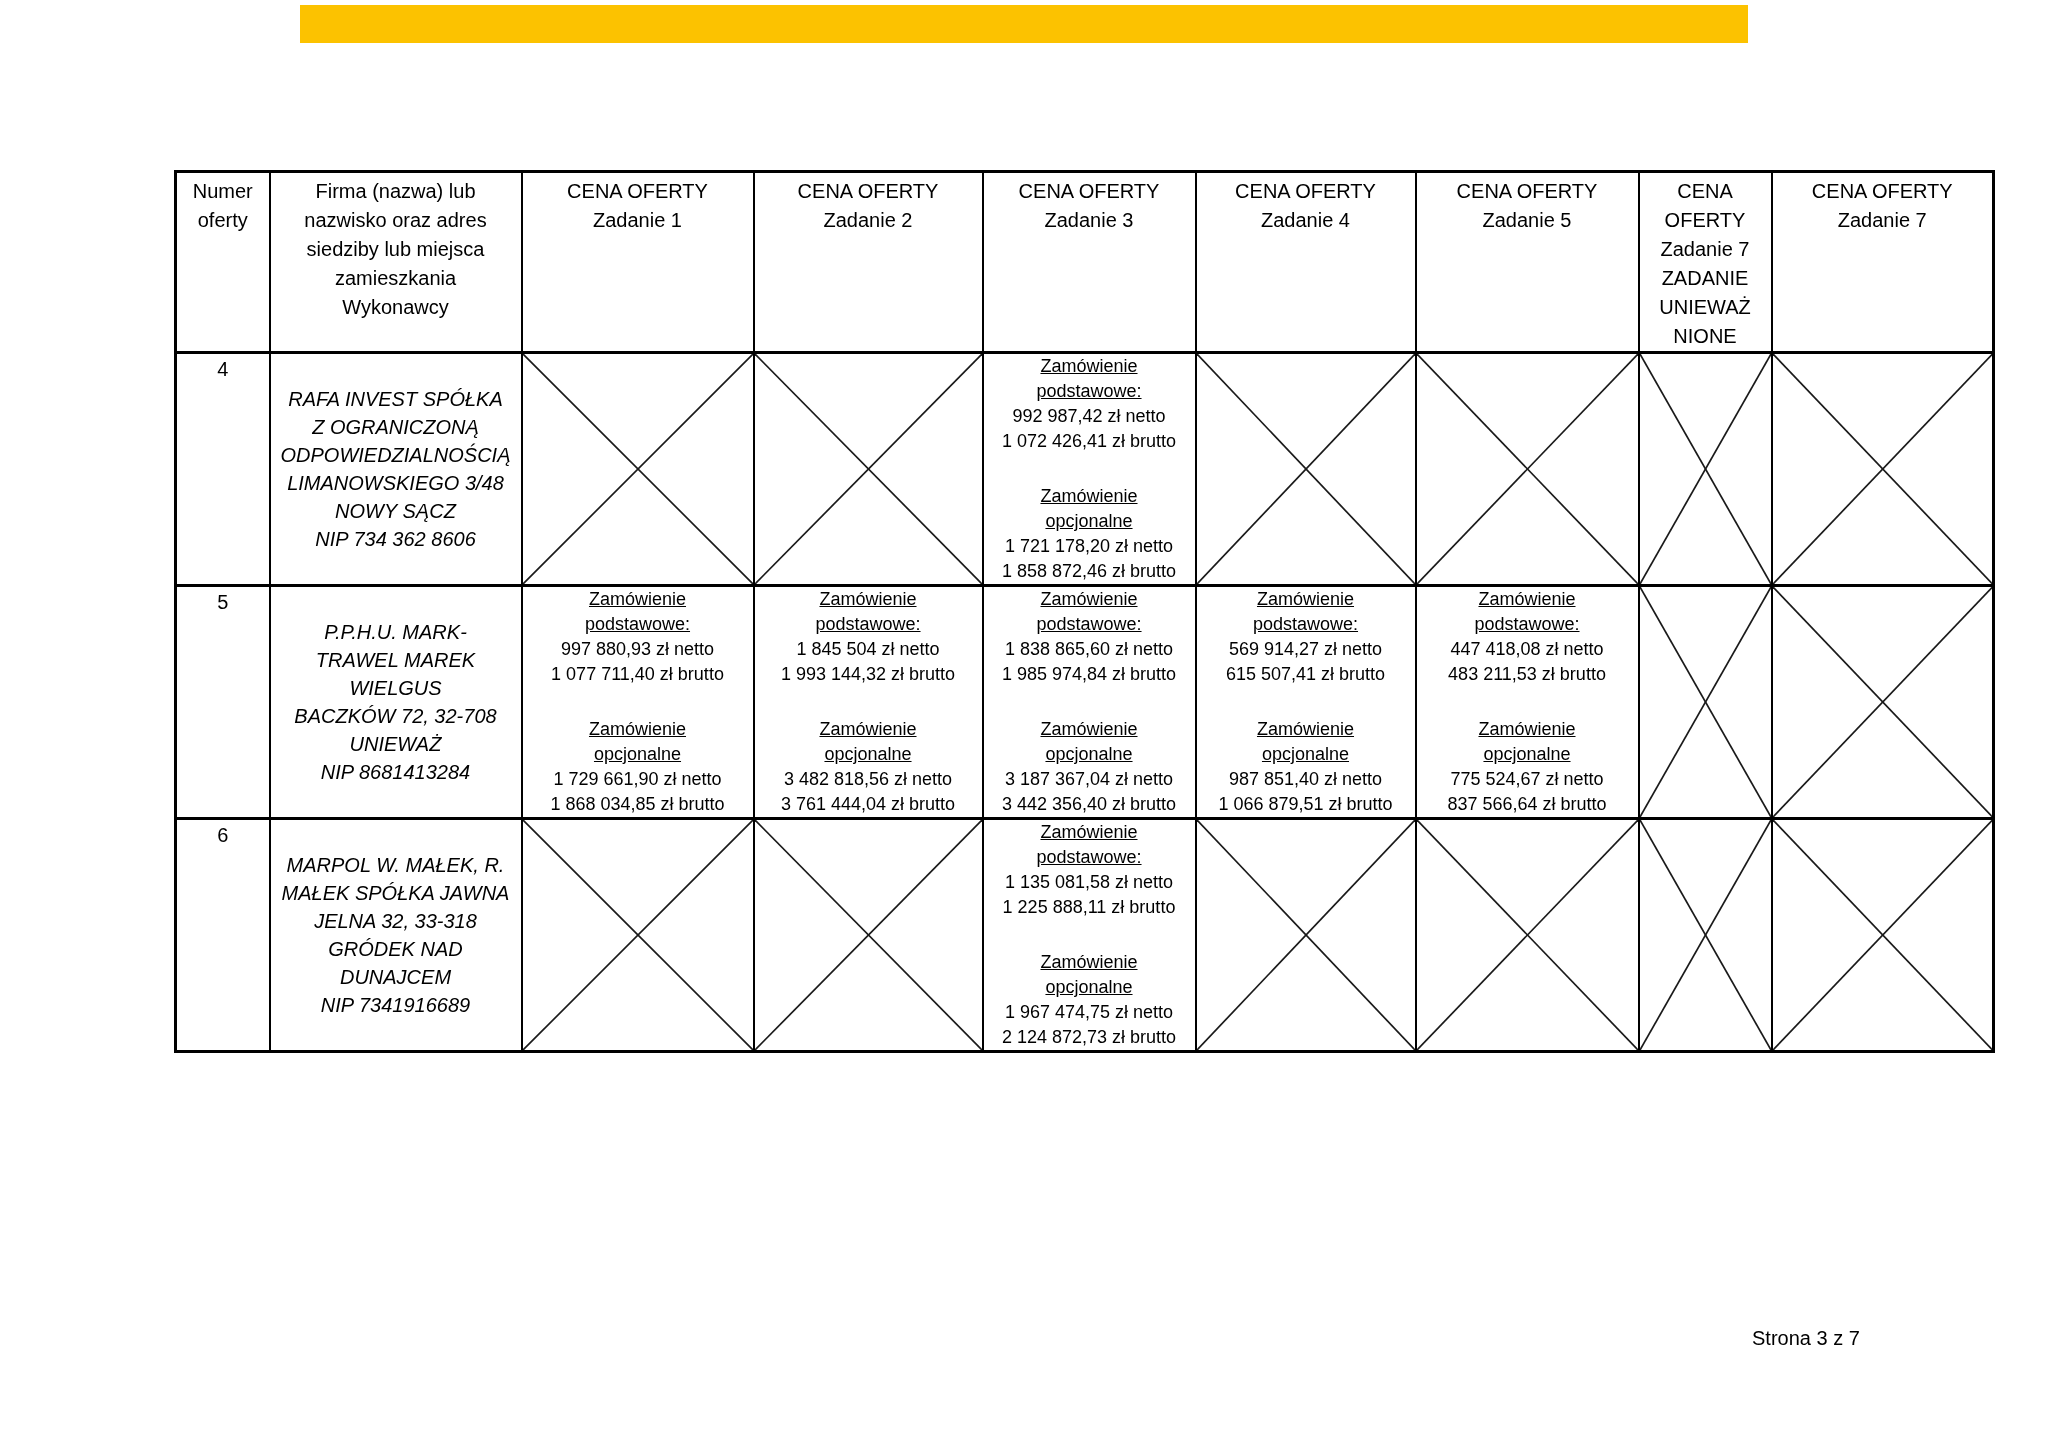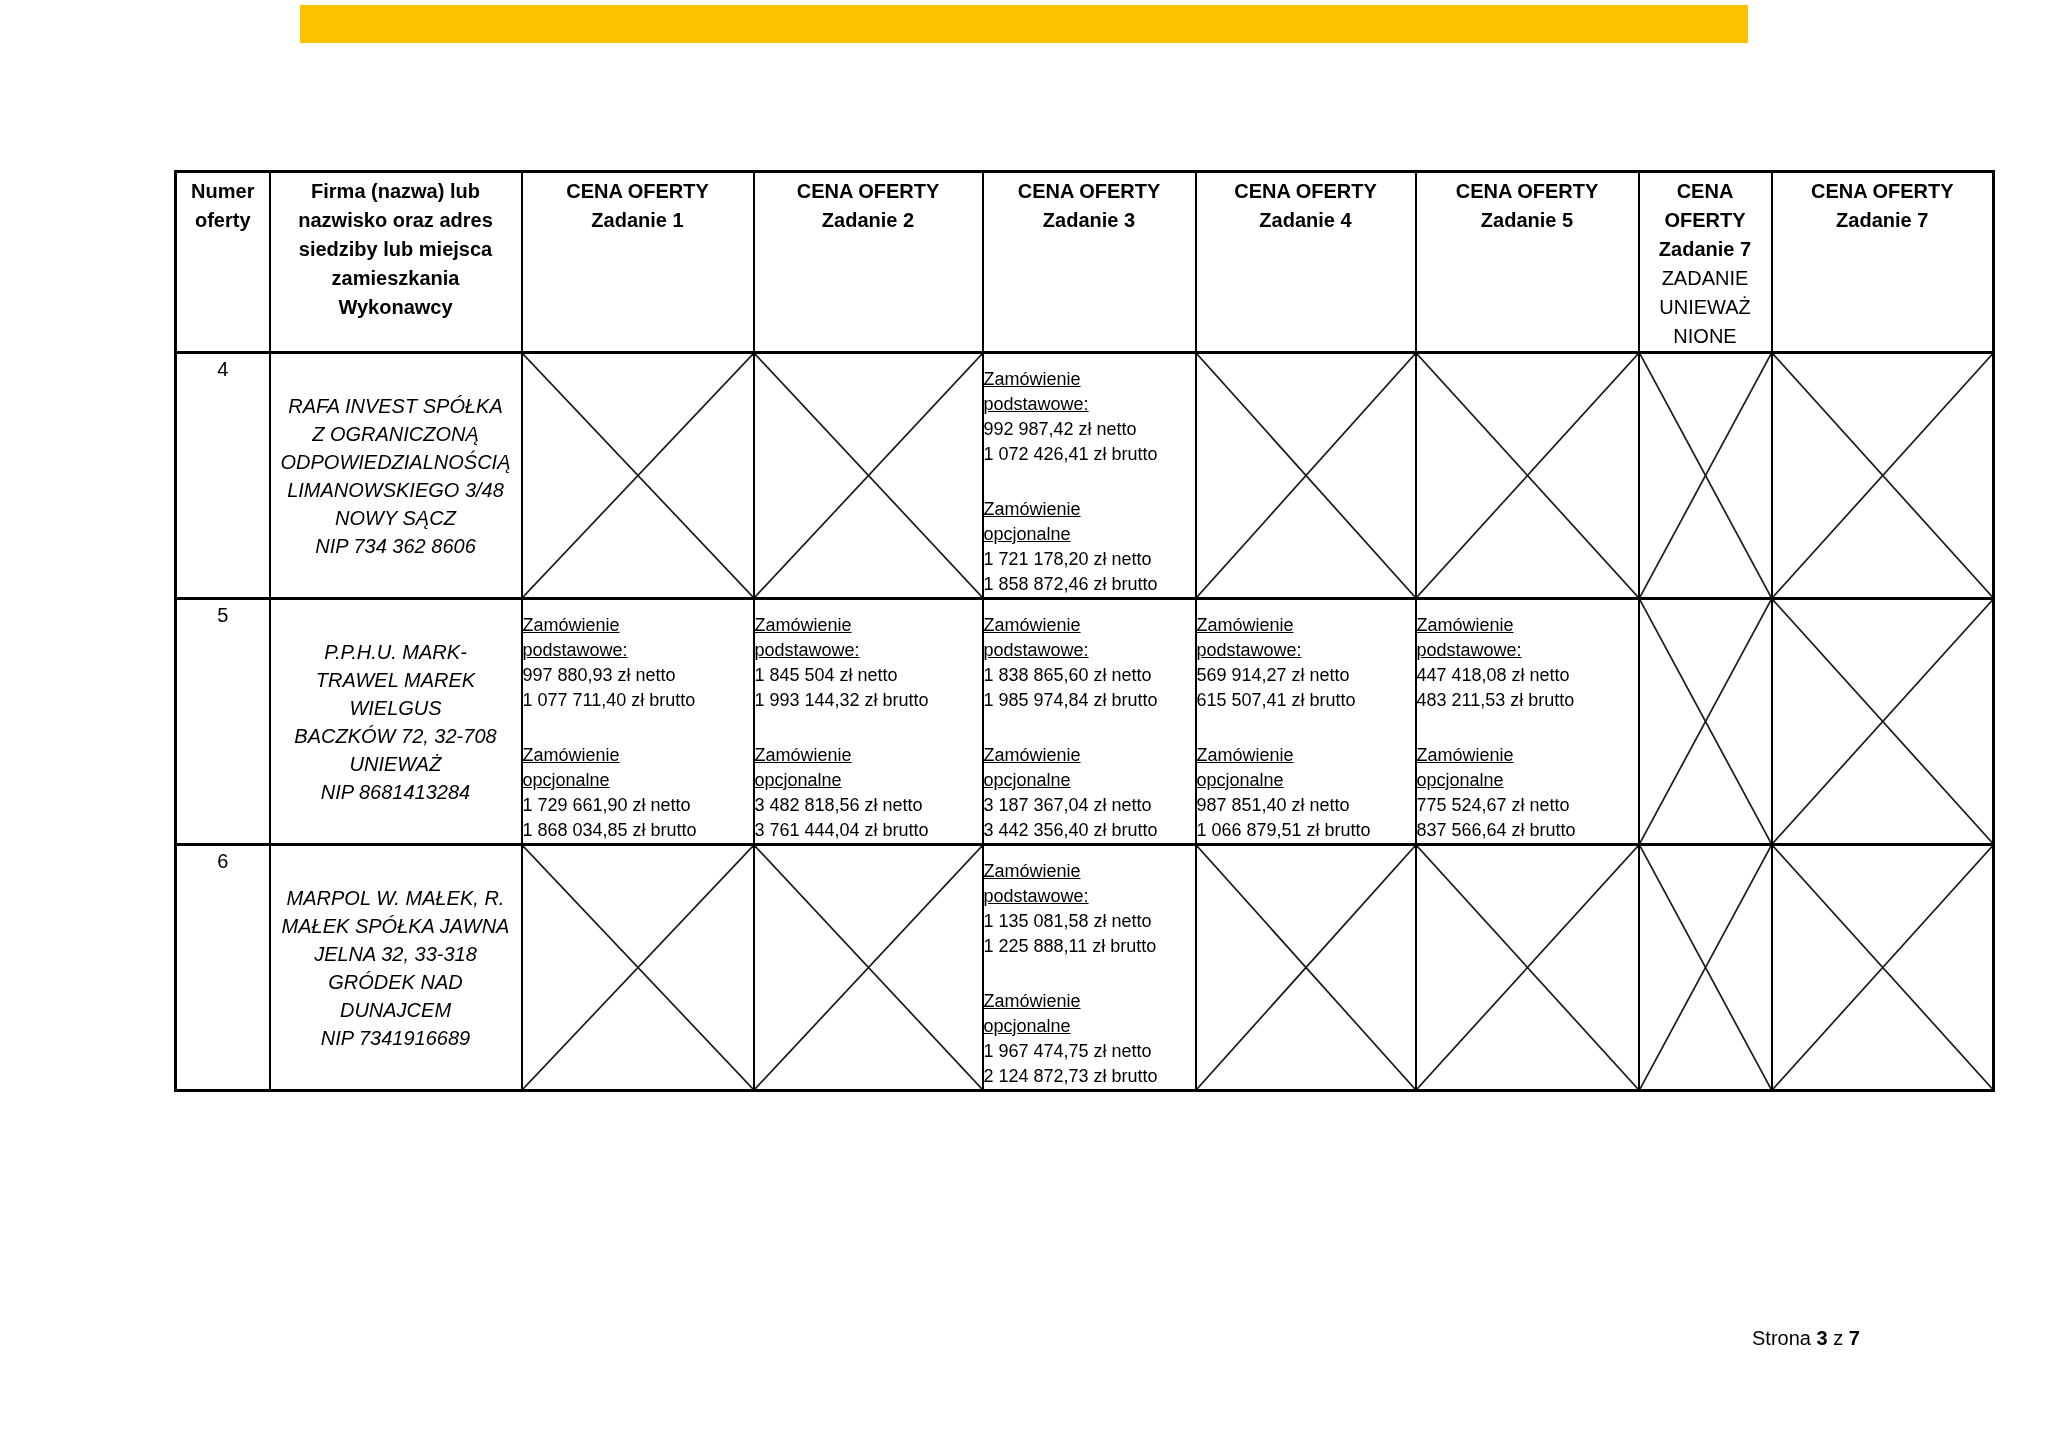--- a/index.html
+++ b/index.html
@@ -13,25 +13,25 @@
   table.offers {
     border-collapse:collapse; table-layout:fixed; width:1818px;
     border:3px solid #000; background:#fff;
   }
   th, td { border:2px solid #000; padding:0; vertical-align:top; overflow:hidden; }
   thead tr { height:175px; }
   thead th { border-bottom:3px solid #000; font-weight:normal; padding-top:4px; }
   tbody tr { height:233px; }
   tbody td { border-top:3px solid #000; border-bottom:3px solid #000; }
   .hl { line-height:29px; text-align:center; font-size:20px; }
-  .bold { font-weight:bold; }
+  .bold { font-weight:normal; }
   .num-cell { text-align:center; font-size:20px; padding-top:4px; }
   .company-cell { vertical-align:middle; text-align:center; font-size:20px; }
   .company-inner div { line-height:28px;font-style:italic; }
-  .price-cell { font-size:18px; padding-top:13px; }
+  .price-cell { text-align:center; font-size:18px; padding-top:0; }
   .price-cell .price-block div { line-height:25px; }
   .price-block + .price-block { margin-top:30px; }
   .price-heading { text-decoration:underline; }
   .crossed-cell { position:relative; }
   .cross { position:absolute; top:0; left:0; width:100%; height:100%; display:block; }
   .cross line { stroke:#1a1a1a; stroke-width:1.7; }
   .footer { position:absolute; top:1327px; left:1752px; font-size:20px; white-space:nowrap; }
 </style>
 </head>
 <body>

